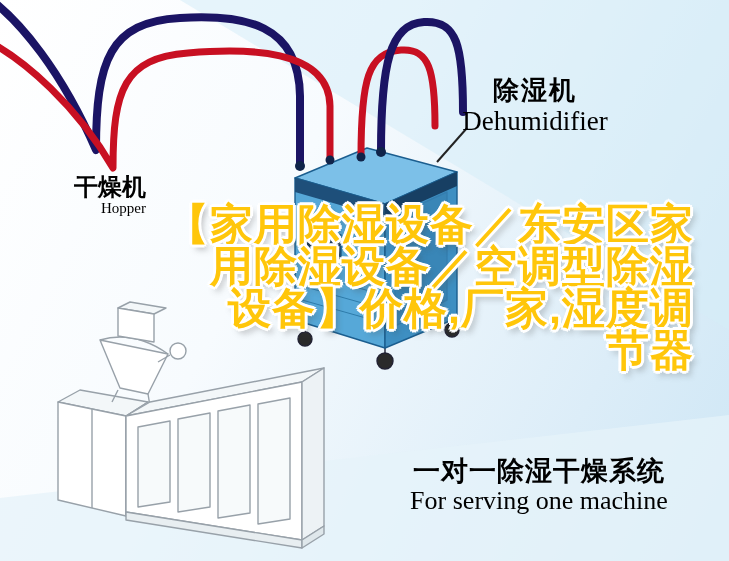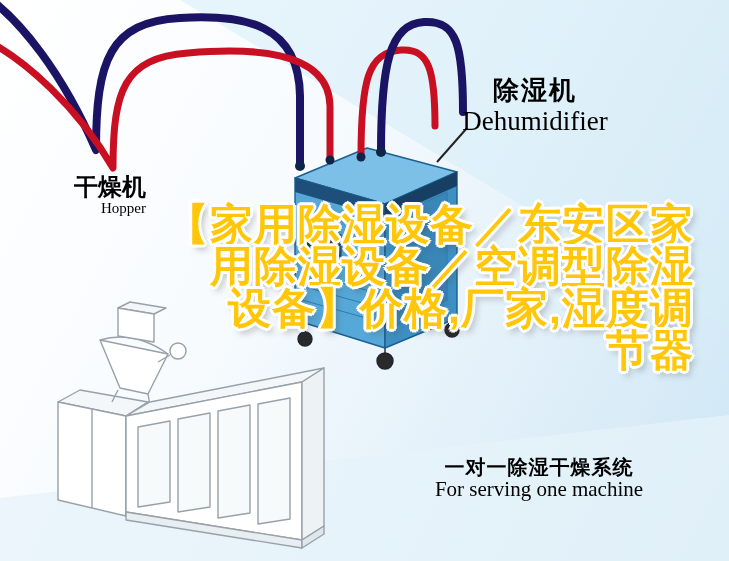--- a/index.html
+++ b/index.html
@@ -28,22 +28,22 @@
     text-align:right;
     font-size:43px;font-weight:bold;line-height:0.98;letter-spacing:1px;
     color:#ffc60a;
     text-shadow:
       -2px -2px 0 #fff, 2px -2px 0 #fff, -2px 2px 0 #fff, 2px 2px 0 #fff,
       0 -3px 0 #fff, 0 3px 0 #fff, -3px 0 0 #fff, 3px 0 0 #fff,
       4px 5px 6px rgba(70,70,70,.35);
   }
 
   .system-label{position:absolute;left:384px;top:456px;width:310px;text-align:center;line-height:1.12;}
-  .system-label .label-cn{font-size:20px;letter-spacing:1px;}
-  .system-label .label-en{font-size:21px;}
+  .system-label .label-cn{font-size:27px;letter-spacing:1px;}
+  .system-label .label-en{font-size:26px;}
 </style>
 </head>
 <body>
 
 <div class="stage">
 
   <svg class="scene" viewBox="0 0 729 561">
 
     <g>
       <polygon points="180,0 729,0 729,330" fill="#d6ecf8" opacity="0.55"></polygon>

